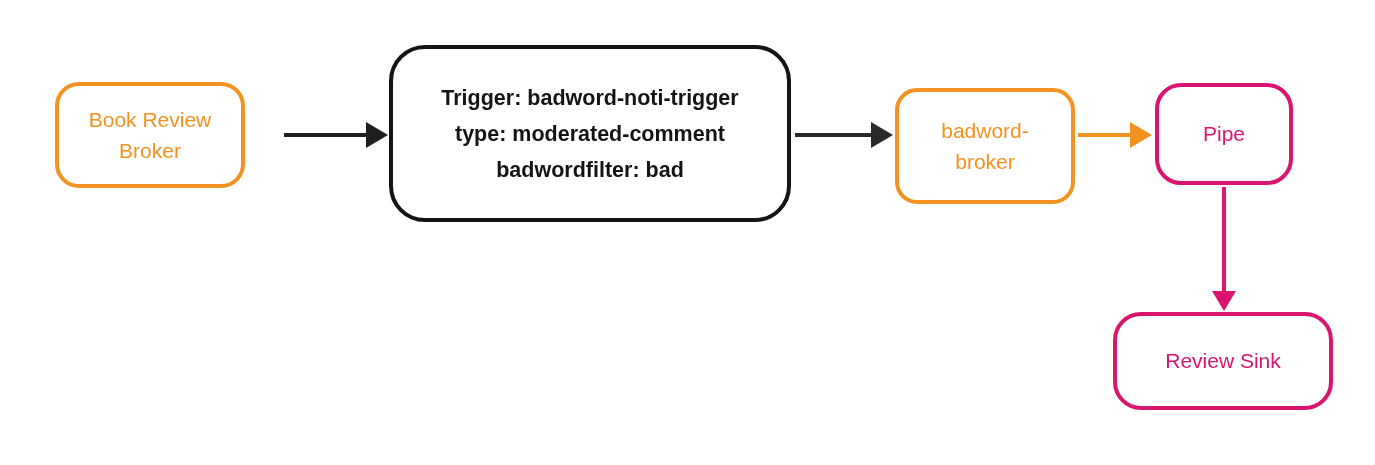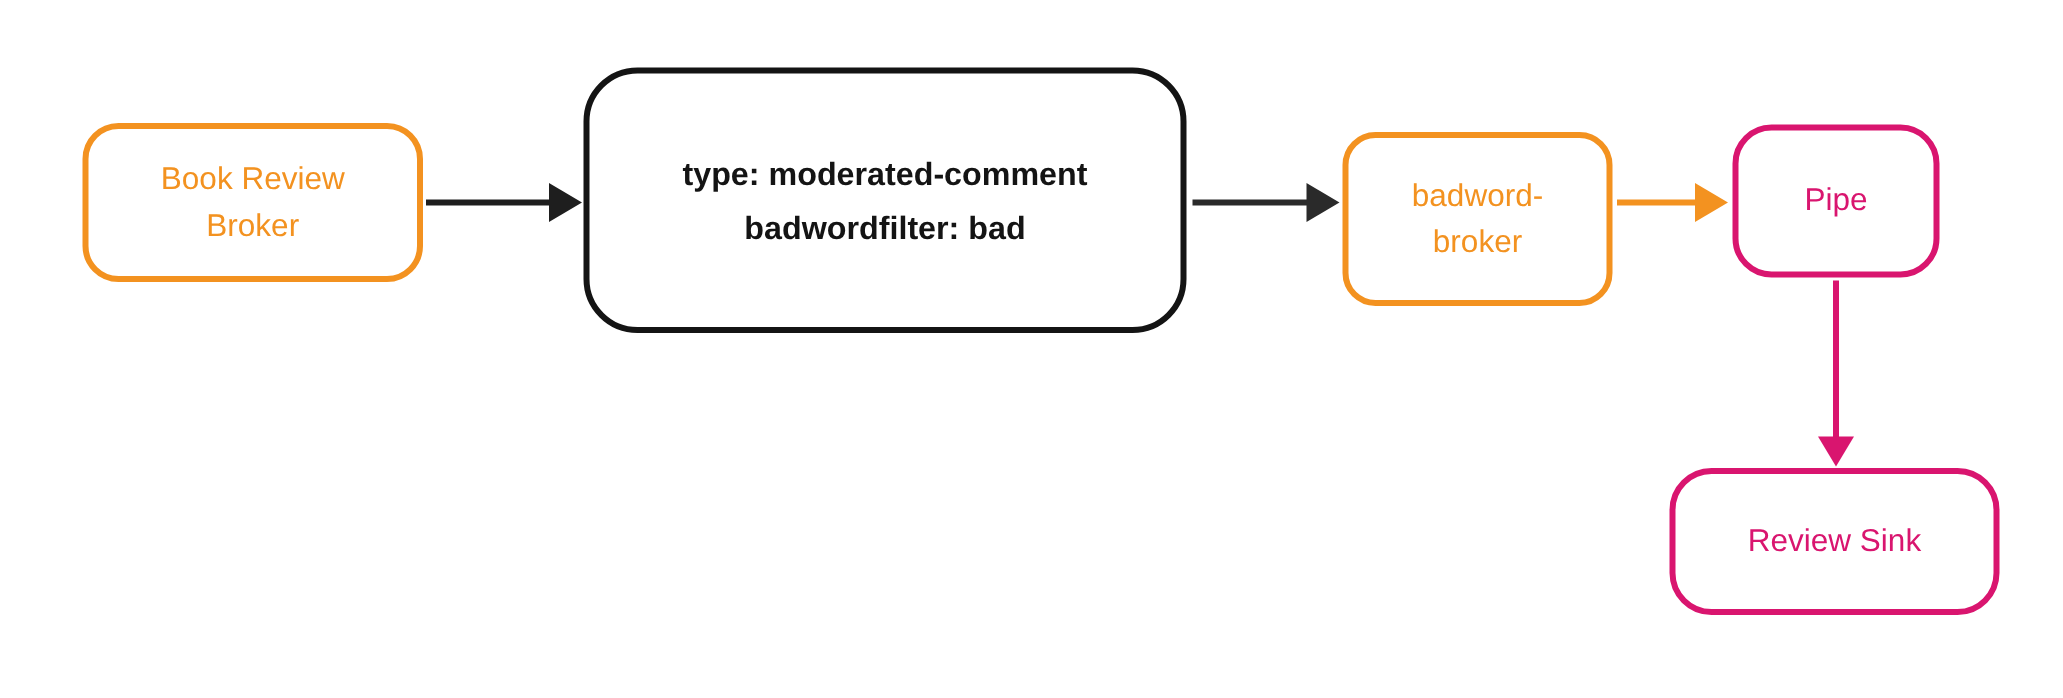--- a/index.html
+++ b/index.html
@@ -20,21 +20,21 @@
     text-align: center;
     white-space: pre-line;
     background: #ffffff;
     font-size: 21px;
     line-height: 1.5;
   }
   .node.orange { border: 4px solid #F39220; color: #F39220; }
   .node.pink   { border: 4px solid #D9156F; color: #D9156F; }
   .node.dark   { border: 4px solid #141414; color: #141414; }
 
-  #node-book   { left: 55px;  top: 82px;  width: 227px; height: 106px; border-radius: 24px; }
+  #node-book   { left: 55px;  top: 82px;  width: 190px; height: 106px; border-radius: 24px; }
   #node-trigger{ left: 389px; top: 45px;  width: 402px; height: 177px; border-radius: 36px;
                  flex-direction: column; font-size: 21.5px; line-height: 36px; }
   #node-badword{ left: 895px; top: 88px;  width: 180px; height: 116px;  border-radius: 22px; }
   #node-pipe   { left: 1155px;top: 83px;  width: 138px; height: 102px; border-radius: 26px; }
   #node-slack  { left: 1113px;top: 312px; width: 220px; height: 98px;  border-radius: 28px; }
 
   .t-line b { font-weight: 700; }
   .t-line span { font-weight: 700; }
 
   .shaft-h { position: absolute; height: 4px; }
@@ -70,20 +70,21 @@
 
 <div class="canvas">
 
   <div class="node orange" id="node-book">Book Review
 Broker</div>
 
   <div class="shaft-h" id="a1-shaft"></div>
   <div class="head-right" id="a1-head"></div>
 
   <div class="node dark" id="node-trigger">
+    <div class="t-line"><b>Trigger: badword-noti-trigger</b><span></span></div>
     <div class="t-line"><b>type</b><span>: moderated-comment</span></div>
     <div class="t-line"><b>badwordfilter</b><span>: bad</span></div>
   </div>
 
   <div class="shaft-h" id="a2-shaft"></div>
   <div class="head-right" id="a2-head"></div>
 
   <div class="node orange" id="node-badword">badword-
 broker</div>
 

